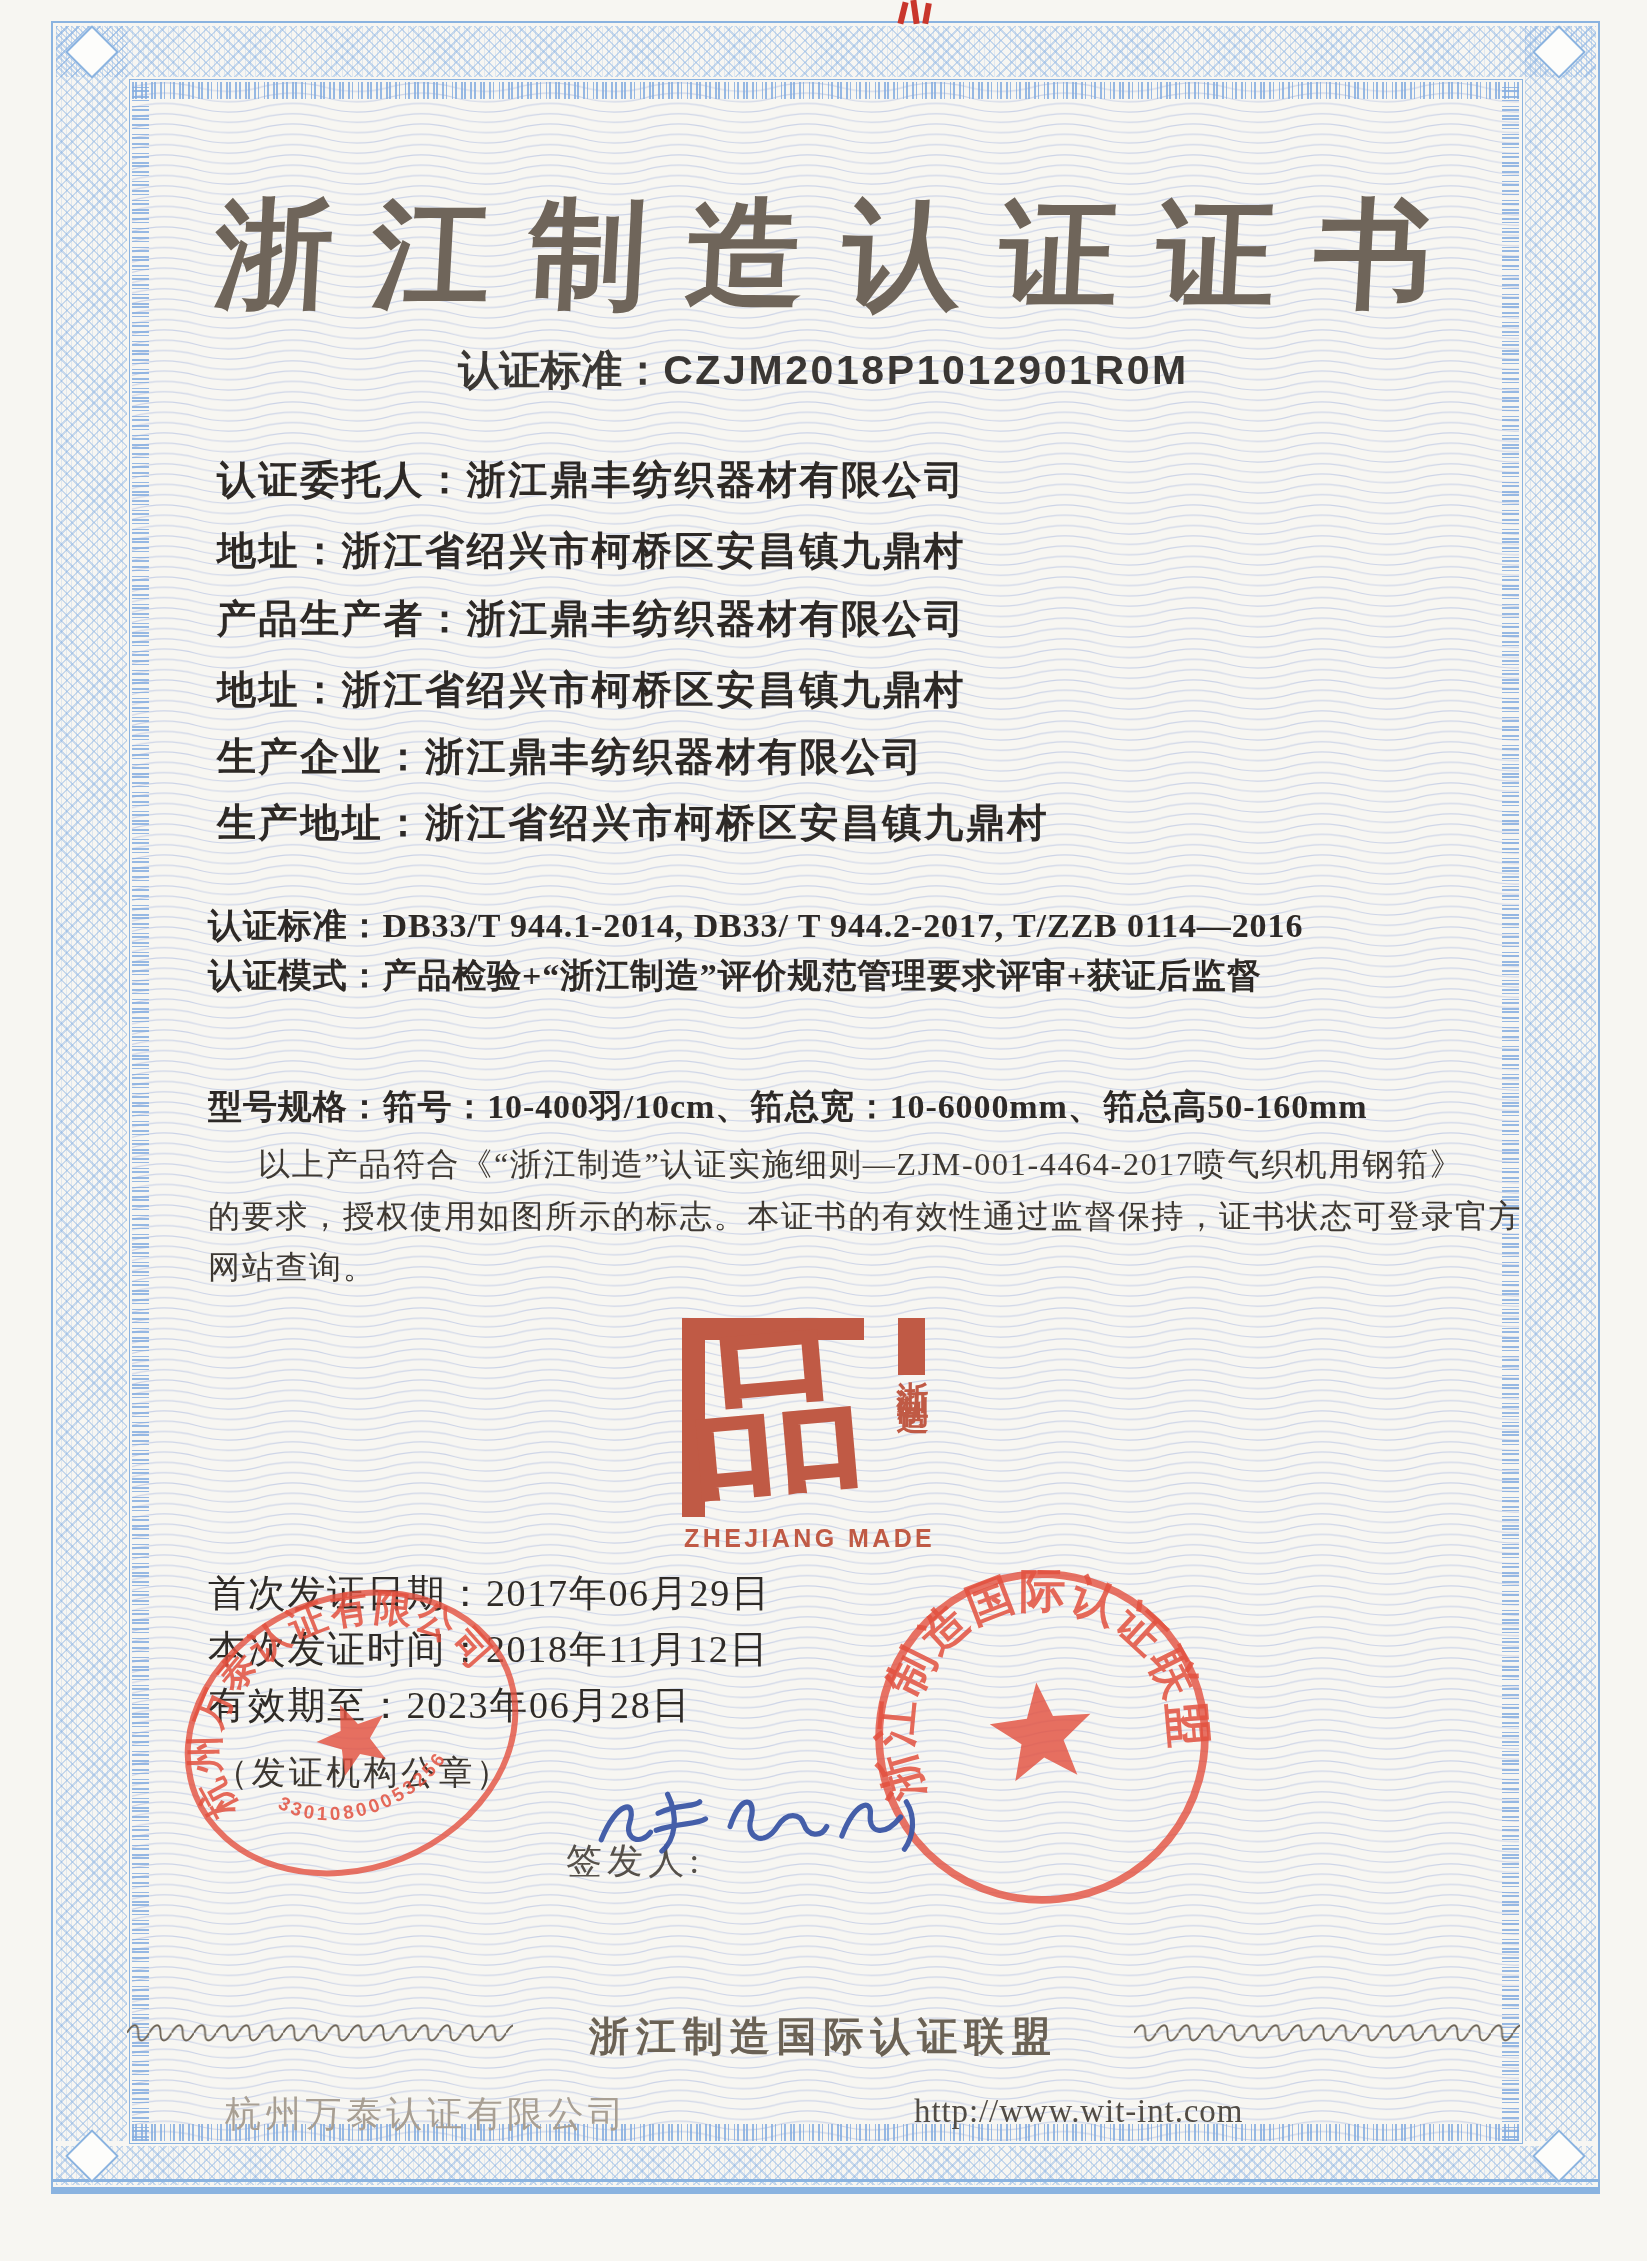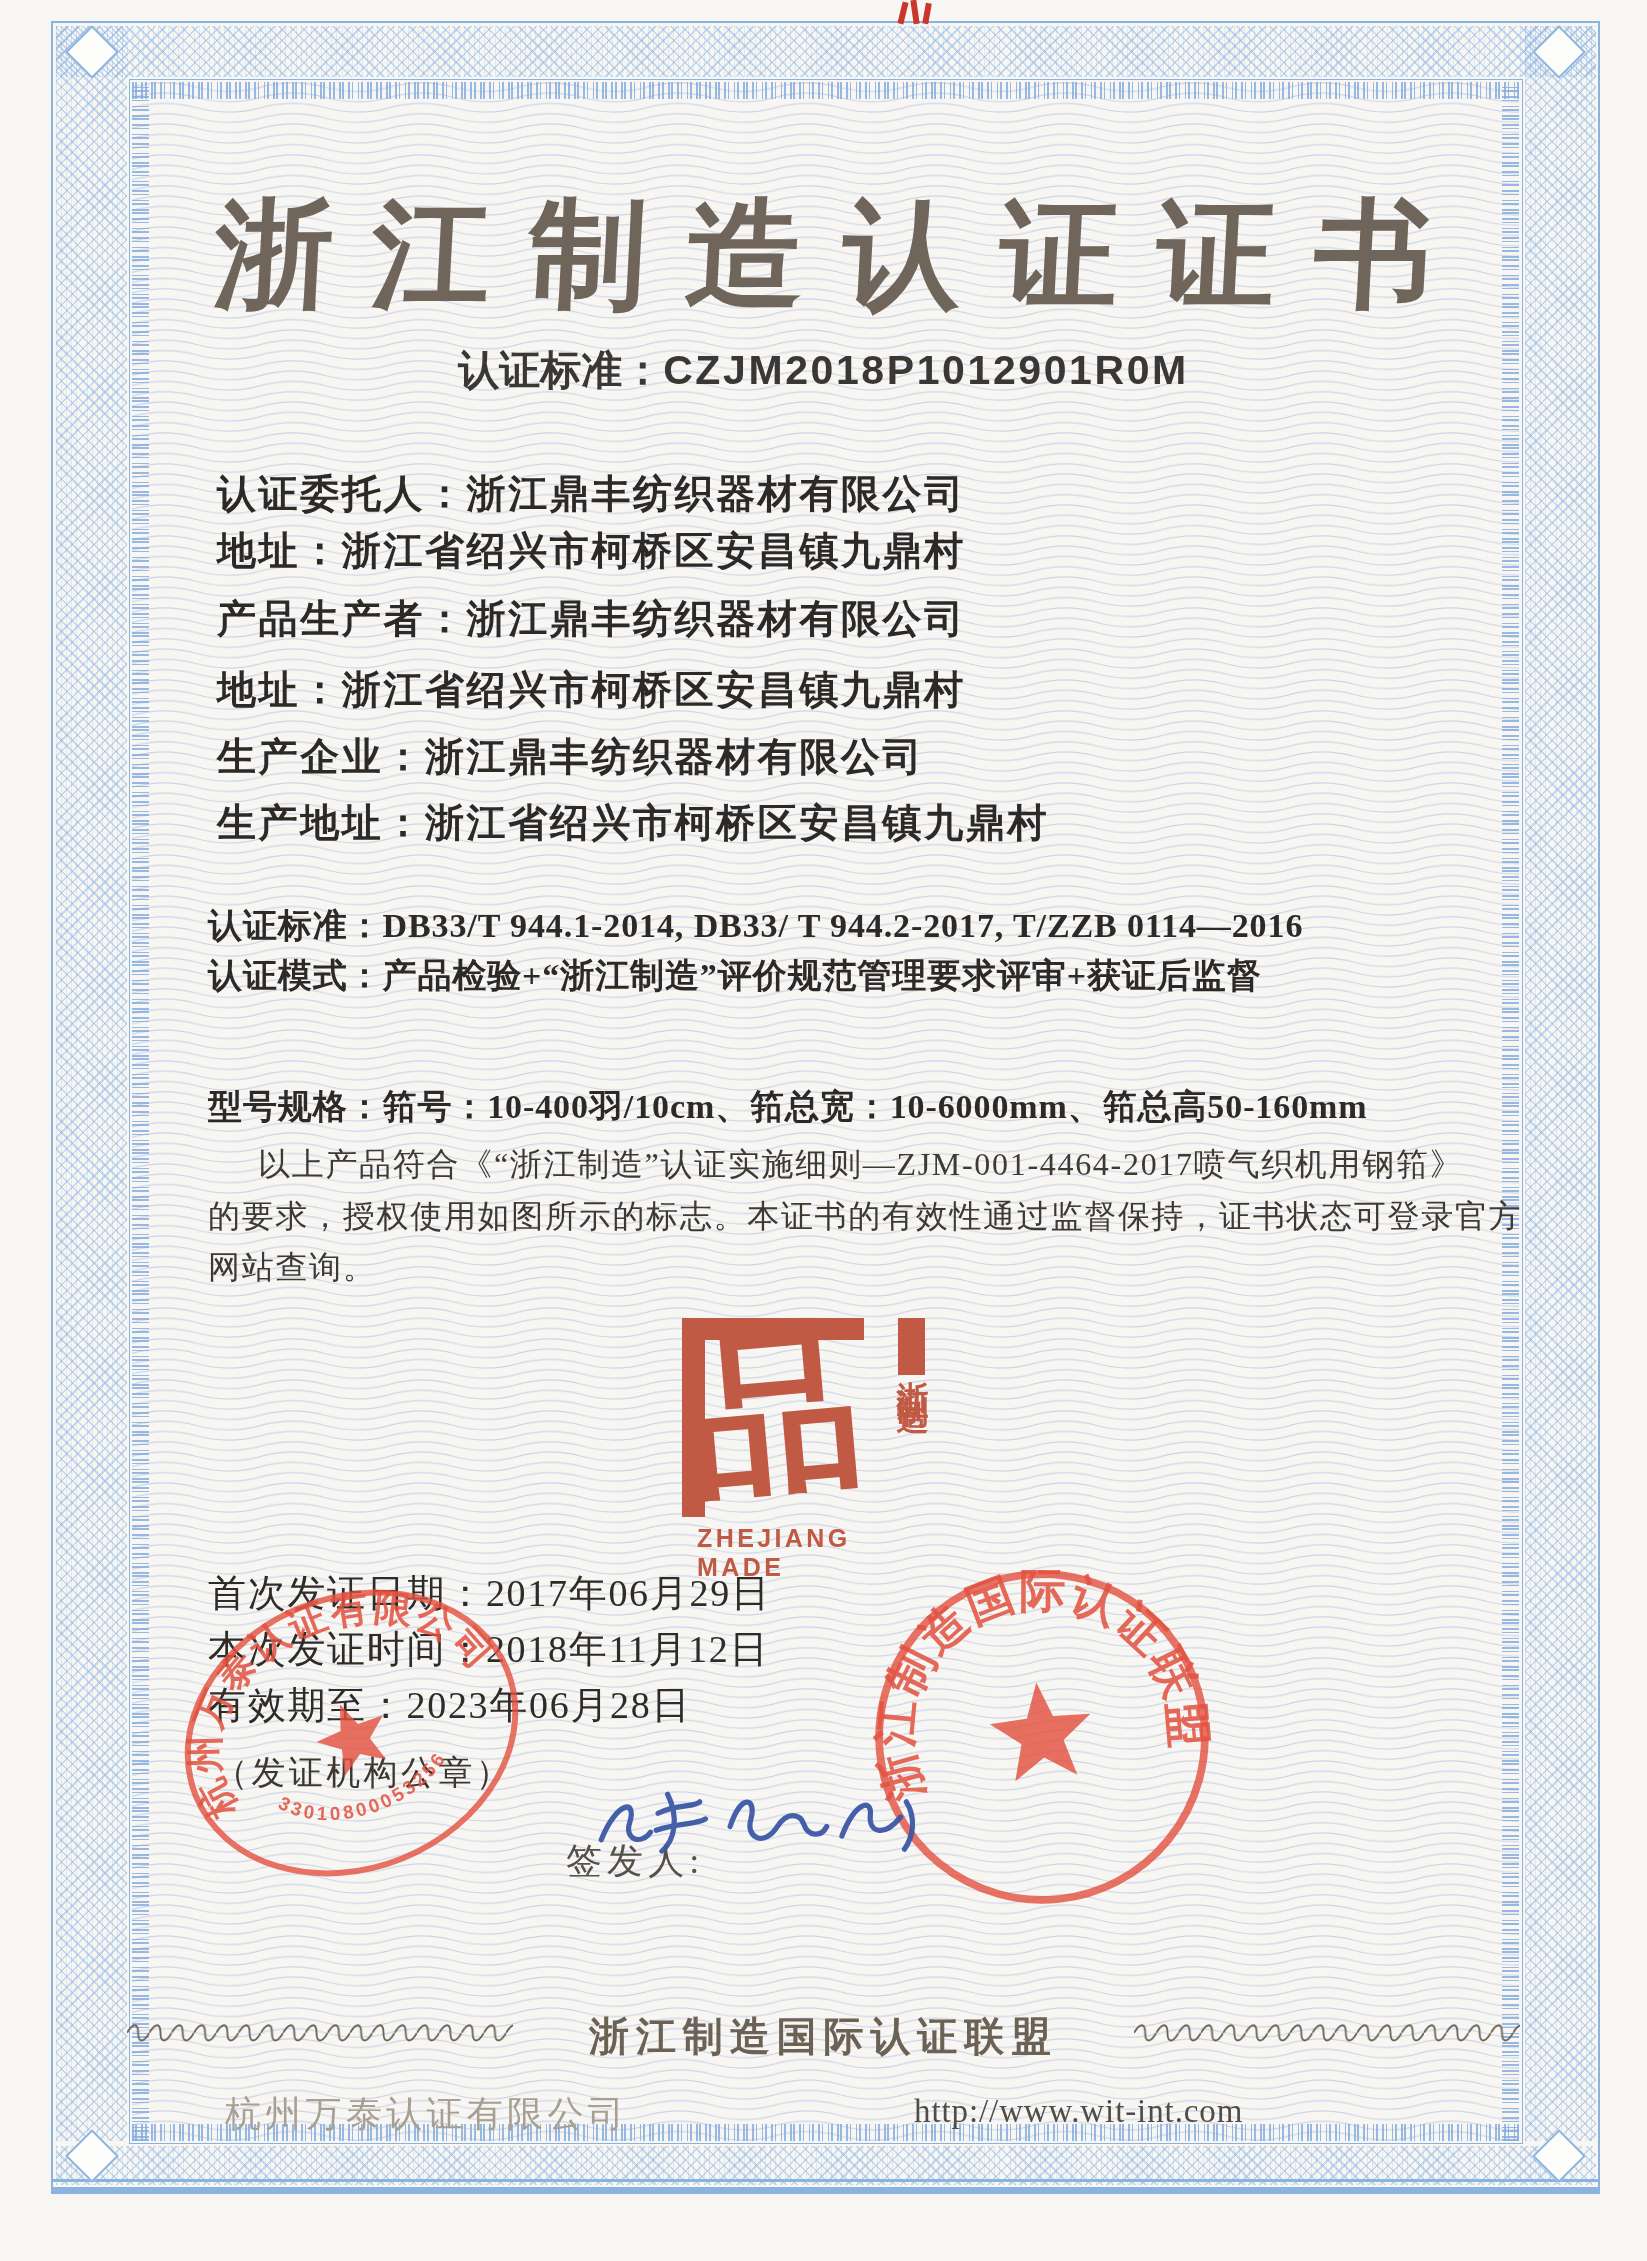--- a/index.html
+++ b/index.html
@@ -55,21 +55,21 @@
 
   
   .logo{position:absolute;left:682px;top:1318px;width:257px;height:244px;z-index:3;}
   .logo .bar-left{position:absolute;left:0;top:0;width:23px;height:199px;background:#c05a45;}
   .logo .bar-top{position:absolute;left:0;top:0;width:182px;height:22px;background:#c05a45;}
   .logo .block-tr{position:absolute;left:216px;top:0;width:26.6px;height:57px;background:#c05a45;}
   .logo .glyph{position:absolute;left:6.9px;top:10.3px;font-size:172px;line-height:1;color:#c05a45;
     font-weight:700;transform:rotate(-5deg);}
   .logo .cnv{position:absolute;left:209px;top:38px;writing-mode:vertical-rl;font-size:32px;font-weight:700;
     color:#c05a45;letter-spacing:6.9px;}
-  .logo .en{position:absolute;left:15px;top:206px;font-size:25px;font-weight:700;color:#c05a45;
+  .logo .en{position:absolute;left:2px;top:206px;font-size:25px;font-weight:700;color:#c05a45;
     letter-spacing:3.4px;font-family:"Liberation Sans","DejaVu Sans",sans-serif;}
 
   
   .seal{position:absolute;z-index:5;}
   .seal-left{left:163px;top:1570px;width:377px;height:326px;transform:rotate(-22deg);}
   .seal-right{left:862px;top:1557px;width:360px;height:360px;transform:rotate(-6deg);}
   .sig{position:absolute;left:588px;top:1759px;width:360px;height:116px;z-index:6;}
 
   
   .f-alliance{position:absolute;top:2009px;left:0;width:100%;text-align:center;z-index:3;
@@ -118,21 +118,21 @@
     <i style="left:15.4px;top:0;width:6px;height:24px;transform:rotate(-8deg);"></i>
     <i style="left:26.6px;top:2.6px;width:6px;height:21.4px;transform:rotate(10deg);"></i>
   </div>
 
   <div class="title">浙江制造认证证书</div>
 
   <div class="certno">
     <span>认证标准：</span><span class="num">CZJM2018P1012901R0M</span>
   </div>
 
-  <div class="tline fline" style="top:467px;"><span>认证委托人：</span><span>浙江鼎丰纺织器材有限公司</span></div>
+  <div class="tline fline" style="top:453px;"><span>认证委托人：</span><span>浙江鼎丰纺织器材有限公司</span></div>
   <div class="tline fline" style="top:524px;"><span>地址：</span><span>浙江省绍兴市柯桥区安昌镇九鼎村</span></div>
   <div class="tline fline" style="top:592px;"><span>产品生产者：</span><span>浙江鼎丰纺织器材有限公司</span></div>
   <div class="tline fline" style="top:663px;"><span>地址：</span><span>浙江省绍兴市柯桥区安昌镇九鼎村</span></div>
   <div class="tline fline" style="top:730px;"><span>生产企业：</span><span>浙江鼎丰纺织器材有限公司</span></div>
   <div class="tline fline" style="top:796px;text-align:right;"><span>生产地址：</span><span>浙江省绍兴市柯桥区安昌镇九鼎村</span></div>
 
   <div class="tline sline" style="top:903px;"><span>认证标准：</span><span>DB33/T 944.1-2014, DB33/ T 944.2-2017, T/ZZB 0114—2016</span></div>
   <div class="tline sline" style="top:953px;"><span>认证模式：</span><span>产品检验+“浙江制造”评价规范管理要求评审+获证后监督</span></div>
   <div class="tline sline" style="top:1054px;margin-top:30px;"><span>型号规格：</span><span>筘号：10-400羽/10cm、筘总宽：10-6000mm、筘总高50-160mm</span></div>
 

